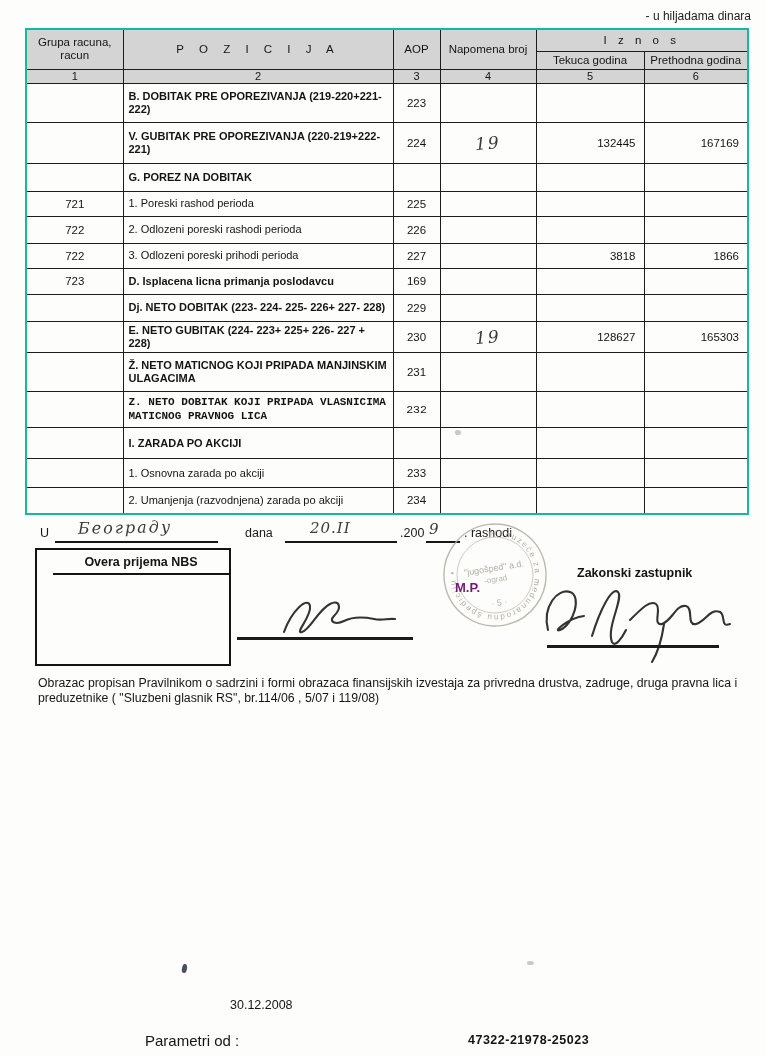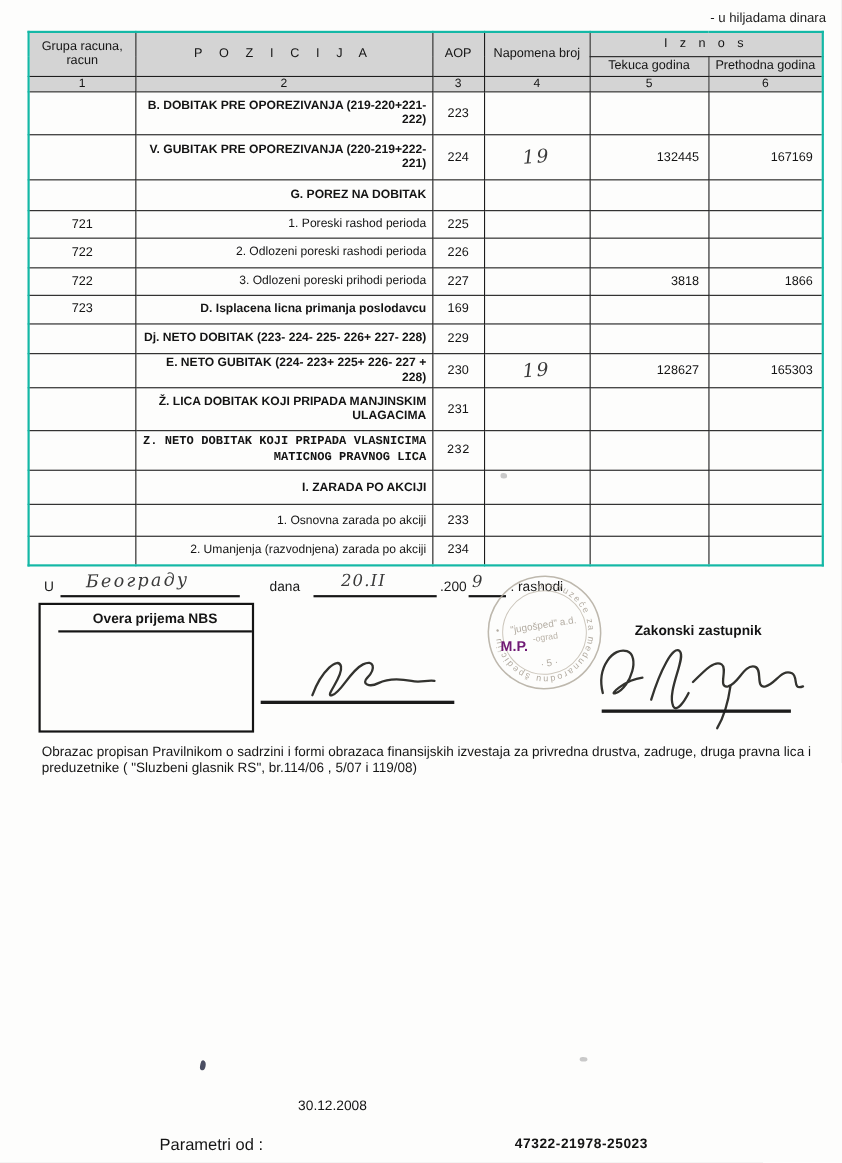--- a/index.html
+++ b/index.html
@@ -12,21 +12,21 @@
   table.fin{position:absolute;left:25px;top:28px;width:722px;border-collapse:collapse;
             table-layout:fixed;border:2px solid #14b8a6;}
   table.fin th, table.fin td{border:1px solid #1d1d1d;overflow:hidden;}
   table.fin th{background:#d4d4d4;font-weight:normal;font-size:11.5px;line-height:1.15;
                padding:2px 2px;vertical-align:middle;}
   th.sp{letter-spacing:6px;font-size:12px;}
   th.sp2{letter-spacing:4px;font-size:12px;}
   th.multiline{white-space:pre-line;}
   tr.numrow th{height:13px;padding:0;font-size:11px;}
   td.c-racun{text-align:center;font-size:11.5px;}
-  td.c-poz{text-align:right;padding:2px 5px;font-size:11px;line-height:1.2;}
+  td.c-poz{text-align:left;padding:2px 5px;font-size:11px;line-height:1.2;}
   td.c-poz.b{font-weight:bold;}
   td.c-aop{text-align:center;font-size:11.5px;}
   td.c-nap{text-align:center;}
   td.c-val{text-align:right;padding-right:8px;font-size:11.5px;}
 
   
   .hand{font-family:"DejaVu Serif", serif;font-style:italic;color:#3a3a3a;}
   .hand-19{font-size:17px;display:inline-block;transform:rotate(-4deg);letter-spacing:2px;}
   .hand-place{font-size:16px;letter-spacing:2px;display:inline-block;transform:rotate(-1deg);}
   .hand-date{font-size:15px;letter-spacing:1px;}
@@ -43,21 +43,21 @@
   .zakonski{position:absolute;left:577px;top:566px;font-weight:bold;font-size:12.5px;}
   .mp{position:absolute;left:455px;top:580px;font-weight:bold;font-size:13px;color:#701a75;}
   .sigline1{position:absolute;left:237px;top:637px;width:176px;border-bottom:3px solid #1b1b1b;}
   .sigline2{position:absolute;left:547px;top:645px;width:172px;border-bottom:3px solid #1b1b1b;}
   svg.sig path{fill:none;stroke:#33332f;stroke-width:2.1;stroke-linecap:round;}
   .stamp{position:absolute;left:438px;top:518px;transform:rotate(-9deg);opacity:.85;}
 
   .footnote{position:absolute;left:38px;top:676px;width:706px;font-size:12.3px;line-height:1.22;
             white-space:pre-line;color:#161616;}
   .footer-label{position:absolute;left:145px;top:1032px;font-size:15px;}
-  .footer-date{position:absolute;left:230px;top:998px;font-size:12.5px;margin-left:41px;}
+  .footer-date{position:absolute;left:230px;top:998px;font-size:12.5px;}
   .footer-code{position:absolute;left:468px;top:1033px;font-size:12.5px;font-weight:bold;letter-spacing:.5px;}
 
   .speck{position:absolute;background:#4b4f63;border-radius:40% 60% 50% 50%;}
   .speck.light{background:#c9c9c9;}
 </style>
 </head>
 <body>
 
 <div class="page">
 
@@ -162,21 +162,21 @@
         <tr style="height: 27px;">
           <td class="c-racun"></td>
           <td class="c-poz b">E. NETO GUBITAK (224- 223+ 225+ 226- 227 + 228)</td>
           <td class="c-aop">230</td>
           <td class="c-nap"><span class="hand hand-19">19</span></td>
           <td class="c-val">128627</td>
           <td class="c-val">165303</td>
         </tr>
         <tr style="height: 39px;">
           <td class="c-racun"></td>
-          <td class="c-poz b">Ž. LICA DOBITAK KOJI PRIPADA MANJINSKIM ULAGACIMA</td>
+          <td class="c-poz b">Ž. NETO MATICNOG KOJI PRIPADA MANJINSKIM ULAGACIMA</td>
           <td class="c-aop">231</td>
           <td class="c-nap"></td>
           <td class="c-val"></td>
           <td class="c-val"></td>
         </tr>
         <tr style="height: 36px; font-family: Liberation Mono, monospace;">
           <td class="c-racun"></td>
           <td class="c-poz b">Z. NETO DOBITAK KOJI PRIPADA VLASNICIMA MATICNOG PRAVNOG LICA</td>
           <td class="c-aop">232</td>
           <td class="c-nap"></td>

